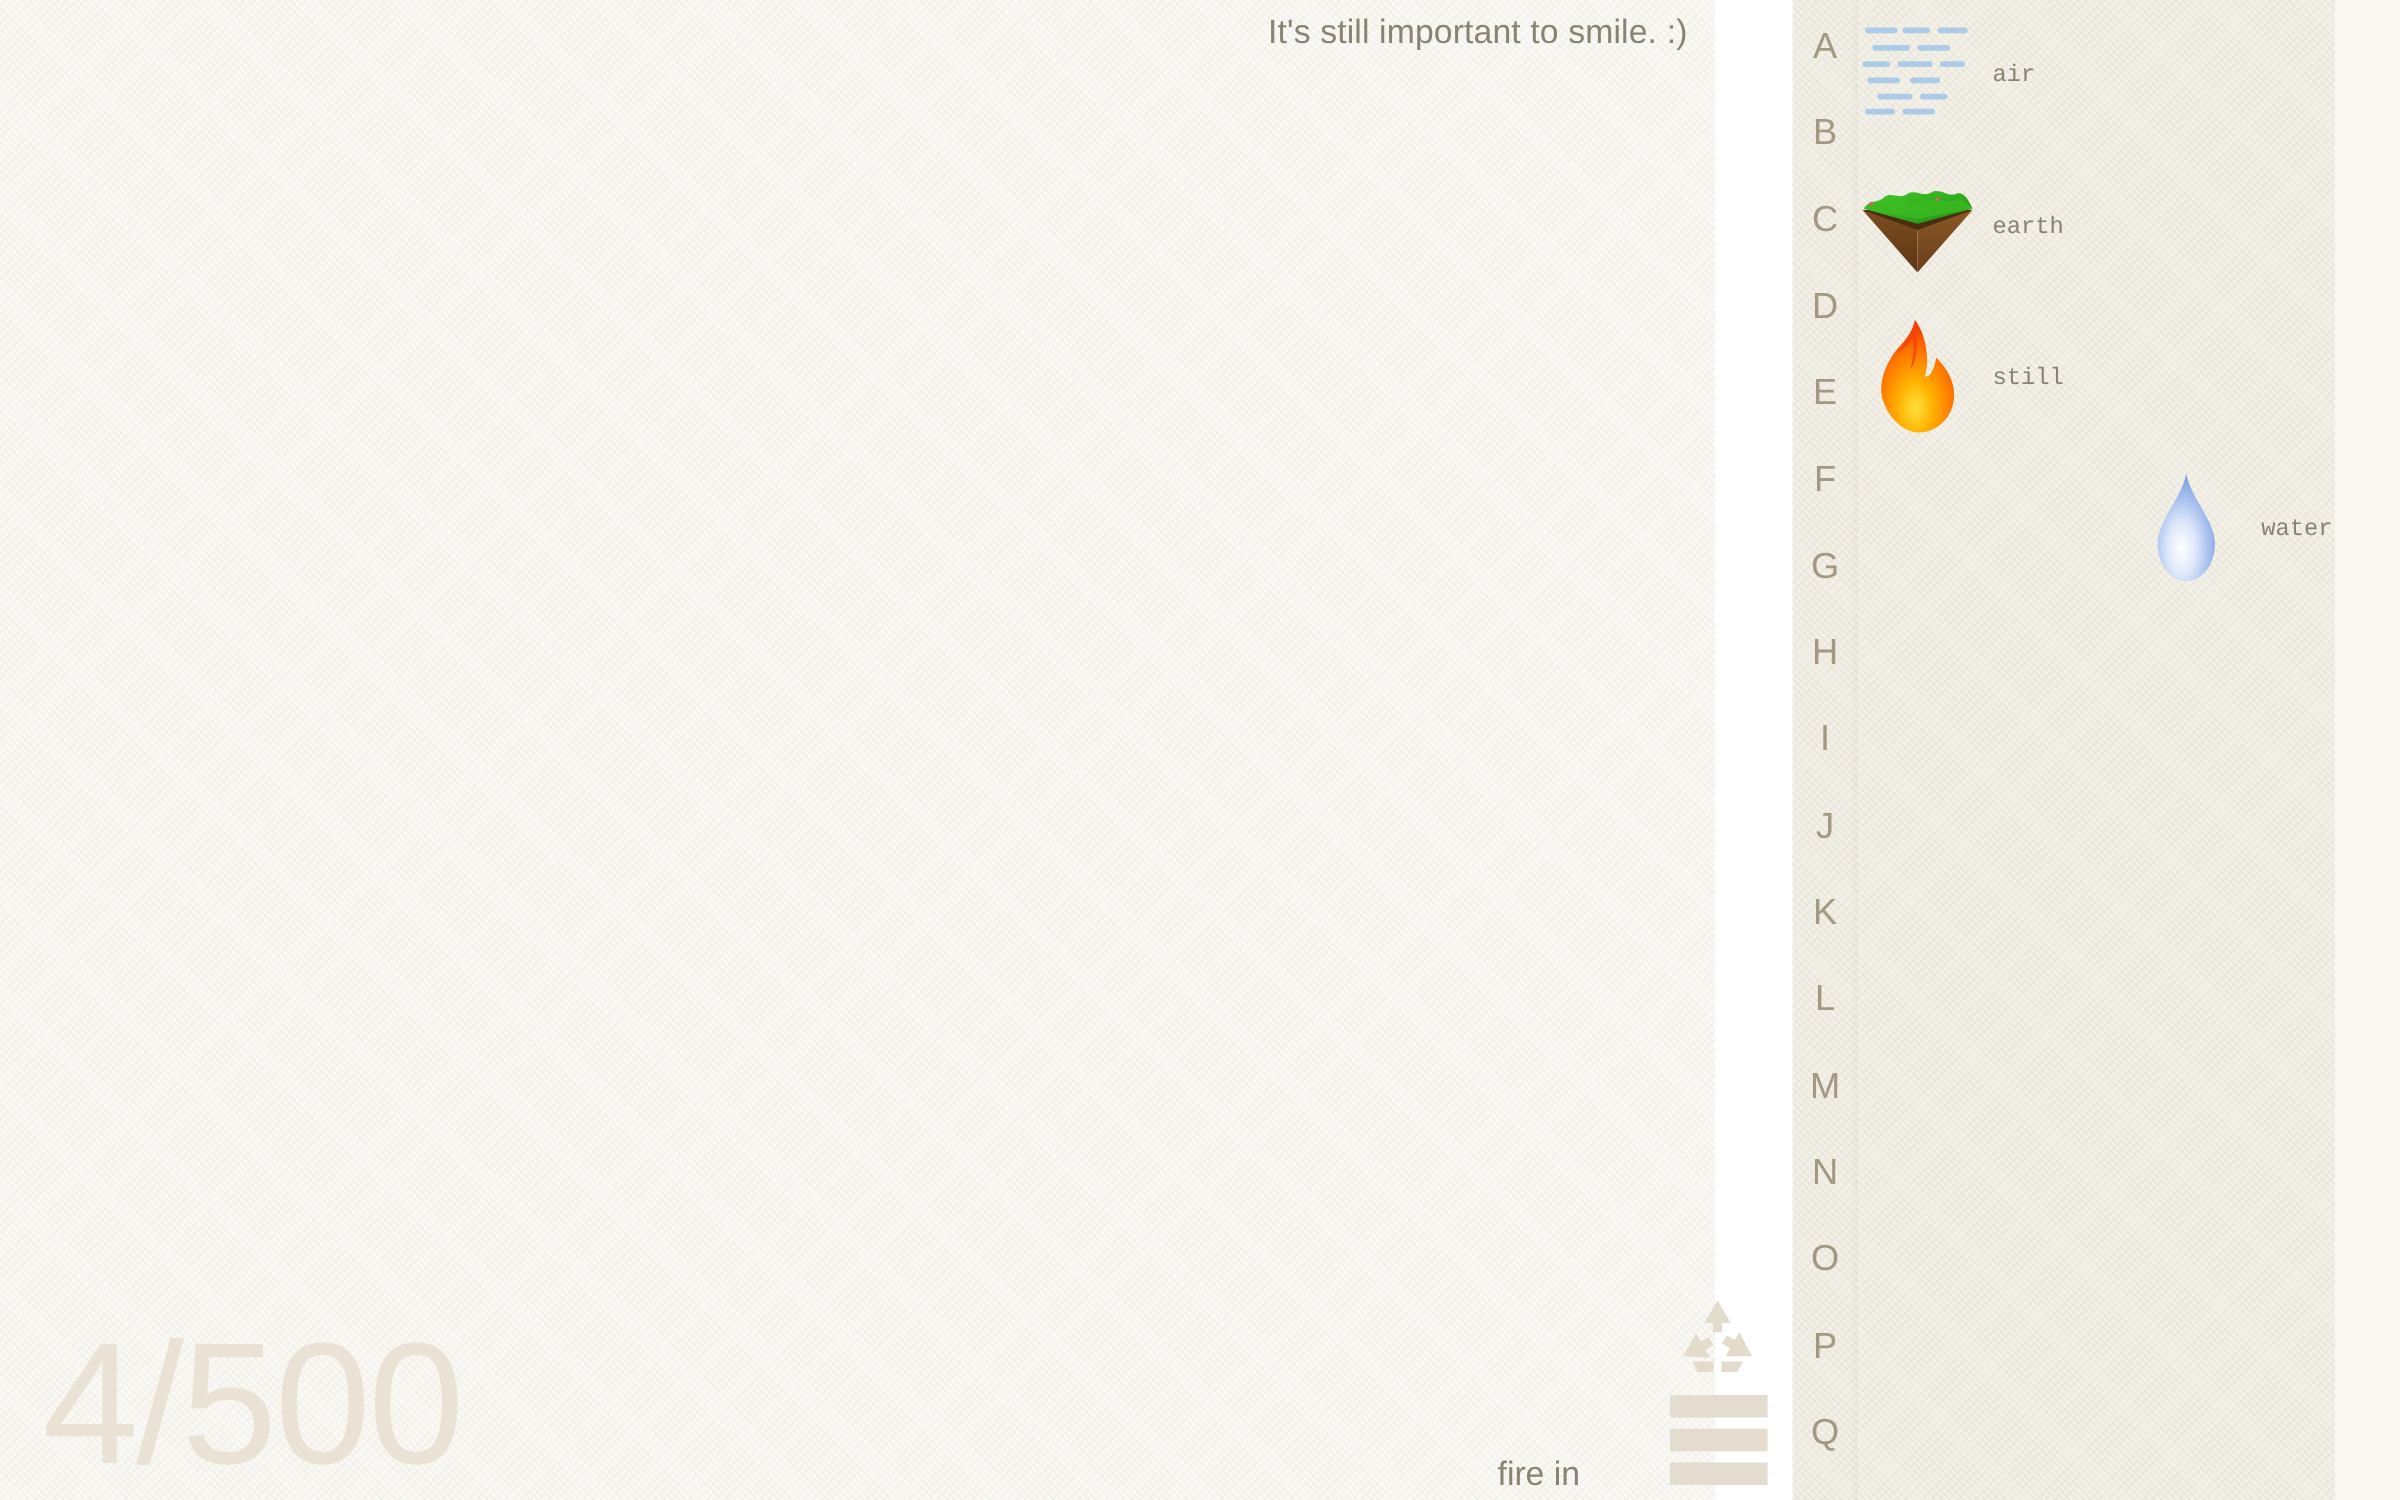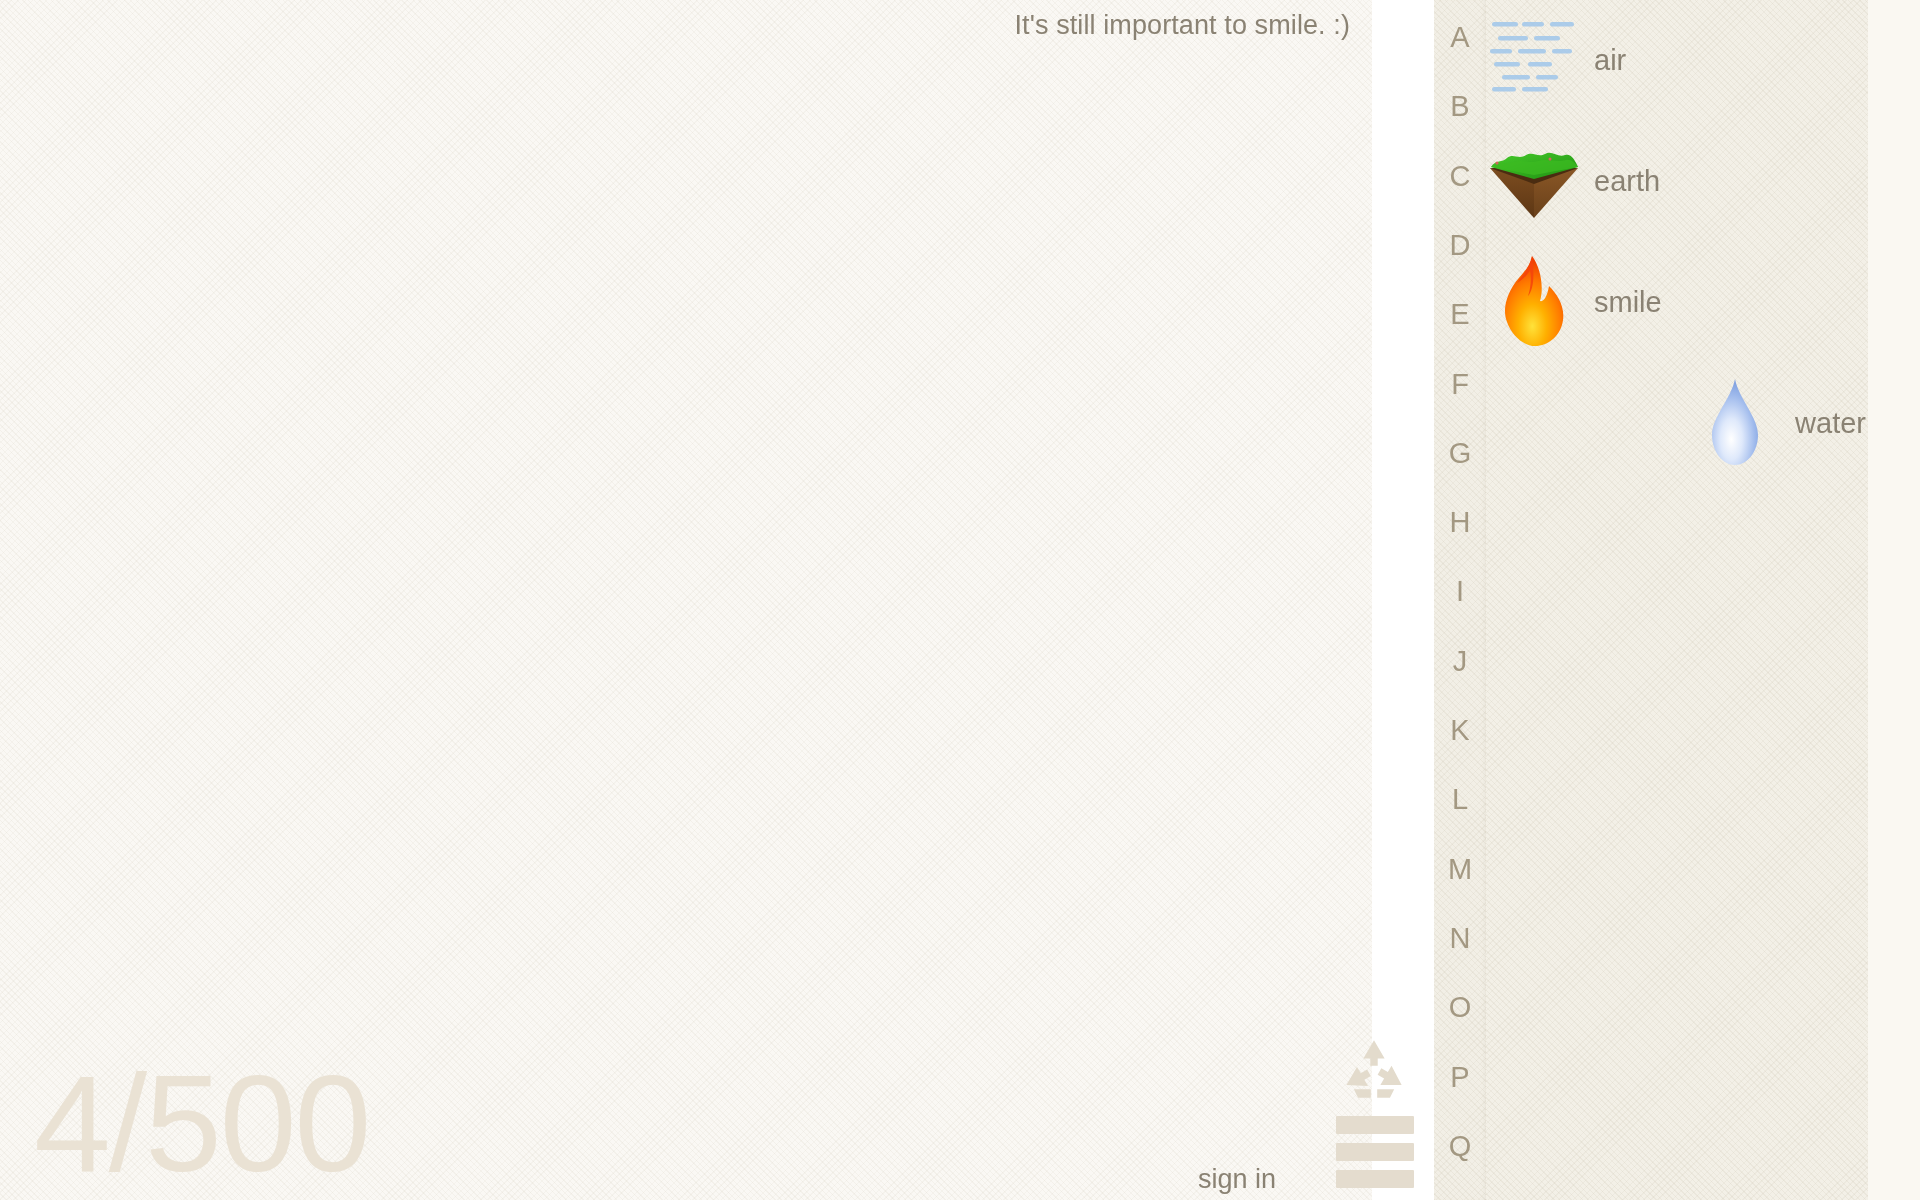--- a/index.html
+++ b/index.html
@@ -171,38 +171,39 @@
     width: 96px;
     height: 96px;
     flex: 0 0 96px;
     position: relative;
     display: flex;
     align-items: center;
     justify-content: center;
   }
   .element-icon svg { display:block; }
   .element-label {
-    font-size: 29px;
+    font-size: 19px;
     color: #8a8273;
     margin-left: 12px;
     white-space: nowrap;
+    font-family: Liberation Mono, monospace;
   }
 </style>
 </head>
 <body>
 
 <div id="app">
 
   <div id="workspace">
 
     <div id="tagline">It's still important to smile. :)</div>
 
     <div id="counter">4/500</div>
 
-    <div id="sign-in">sign in</div>
+    <div id="sign-in">fire in</div>
 
     <div id="recycle-btn">
       <svg viewBox="0 0 64 58" xmlns="http://www.w3.org/2000/svg">
         <g fill="#e3dbcc">
           <path d="M32 2 L42 19 L35.5 19 L35.5 26 L28.5 26 L28.5 19 L22 19 Z"></path>
           <path d="M6 44 L16 27 L19.5 33 L25.5 29.5 L29 35.6 L22.9 39.1 L26.4 45 Z"></path>
           <path d="M58 44 L38 44 L41.5 38 L35.4 34.4 L38.9 28.4 L45 31.9 L48.5 26 Z"></path>
           <path d="M13 48 L29 48 L29 56 L17 56 Z"></path>
           <path d="M51 48 L35 48 L35 56 L47 56 Z"></path>
         </g>
@@ -300,21 +301,21 @@
           <stop offset="1" stop-color="#f04000"></stop>
         </radialGradient>
       </defs>
       <path d="M33 2 C30 16 20 22 14 32 C6 45 4 58 8 68 C13 82 25 92 36 92
                C49 92 62 82 64 66 C66 52 58 40 50 32 C48 44 44 48 41 47
                C45 34 42 14 33 2 Z" fill="url(#flameG)"></path>
       <path d="M33 2 C31 14 24 20 18 29 C23 26 28 22 31 16 C33 26 31 36 29 42
                C34 36 36 24 33 2 Z" fill="#f5430c" opacity="0.85"></path>
     </svg>
         </div>
-        <div class="element-label">smile</div>
+        <div class="element-label">still</div>
       </div>
       <div class="element-row" style="top: 375px; justify-content: flex-end;">
         <div class="element-icon">
           <svg width="62" height="92" viewBox="0 0 62 92" xmlns="http://www.w3.org/2000/svg">
       <defs>
         <radialGradient id="dropG" cx="0.42" cy="0.7" r="0.68">
           <stop offset="0" stop-color="#ffffff"></stop>
           <stop offset="0.35" stop-color="#dfe9fb"></stop>
           <stop offset="0.75" stop-color="#9fbaec"></stop>
           <stop offset="1" stop-color="#7e9fdf"></stop>

